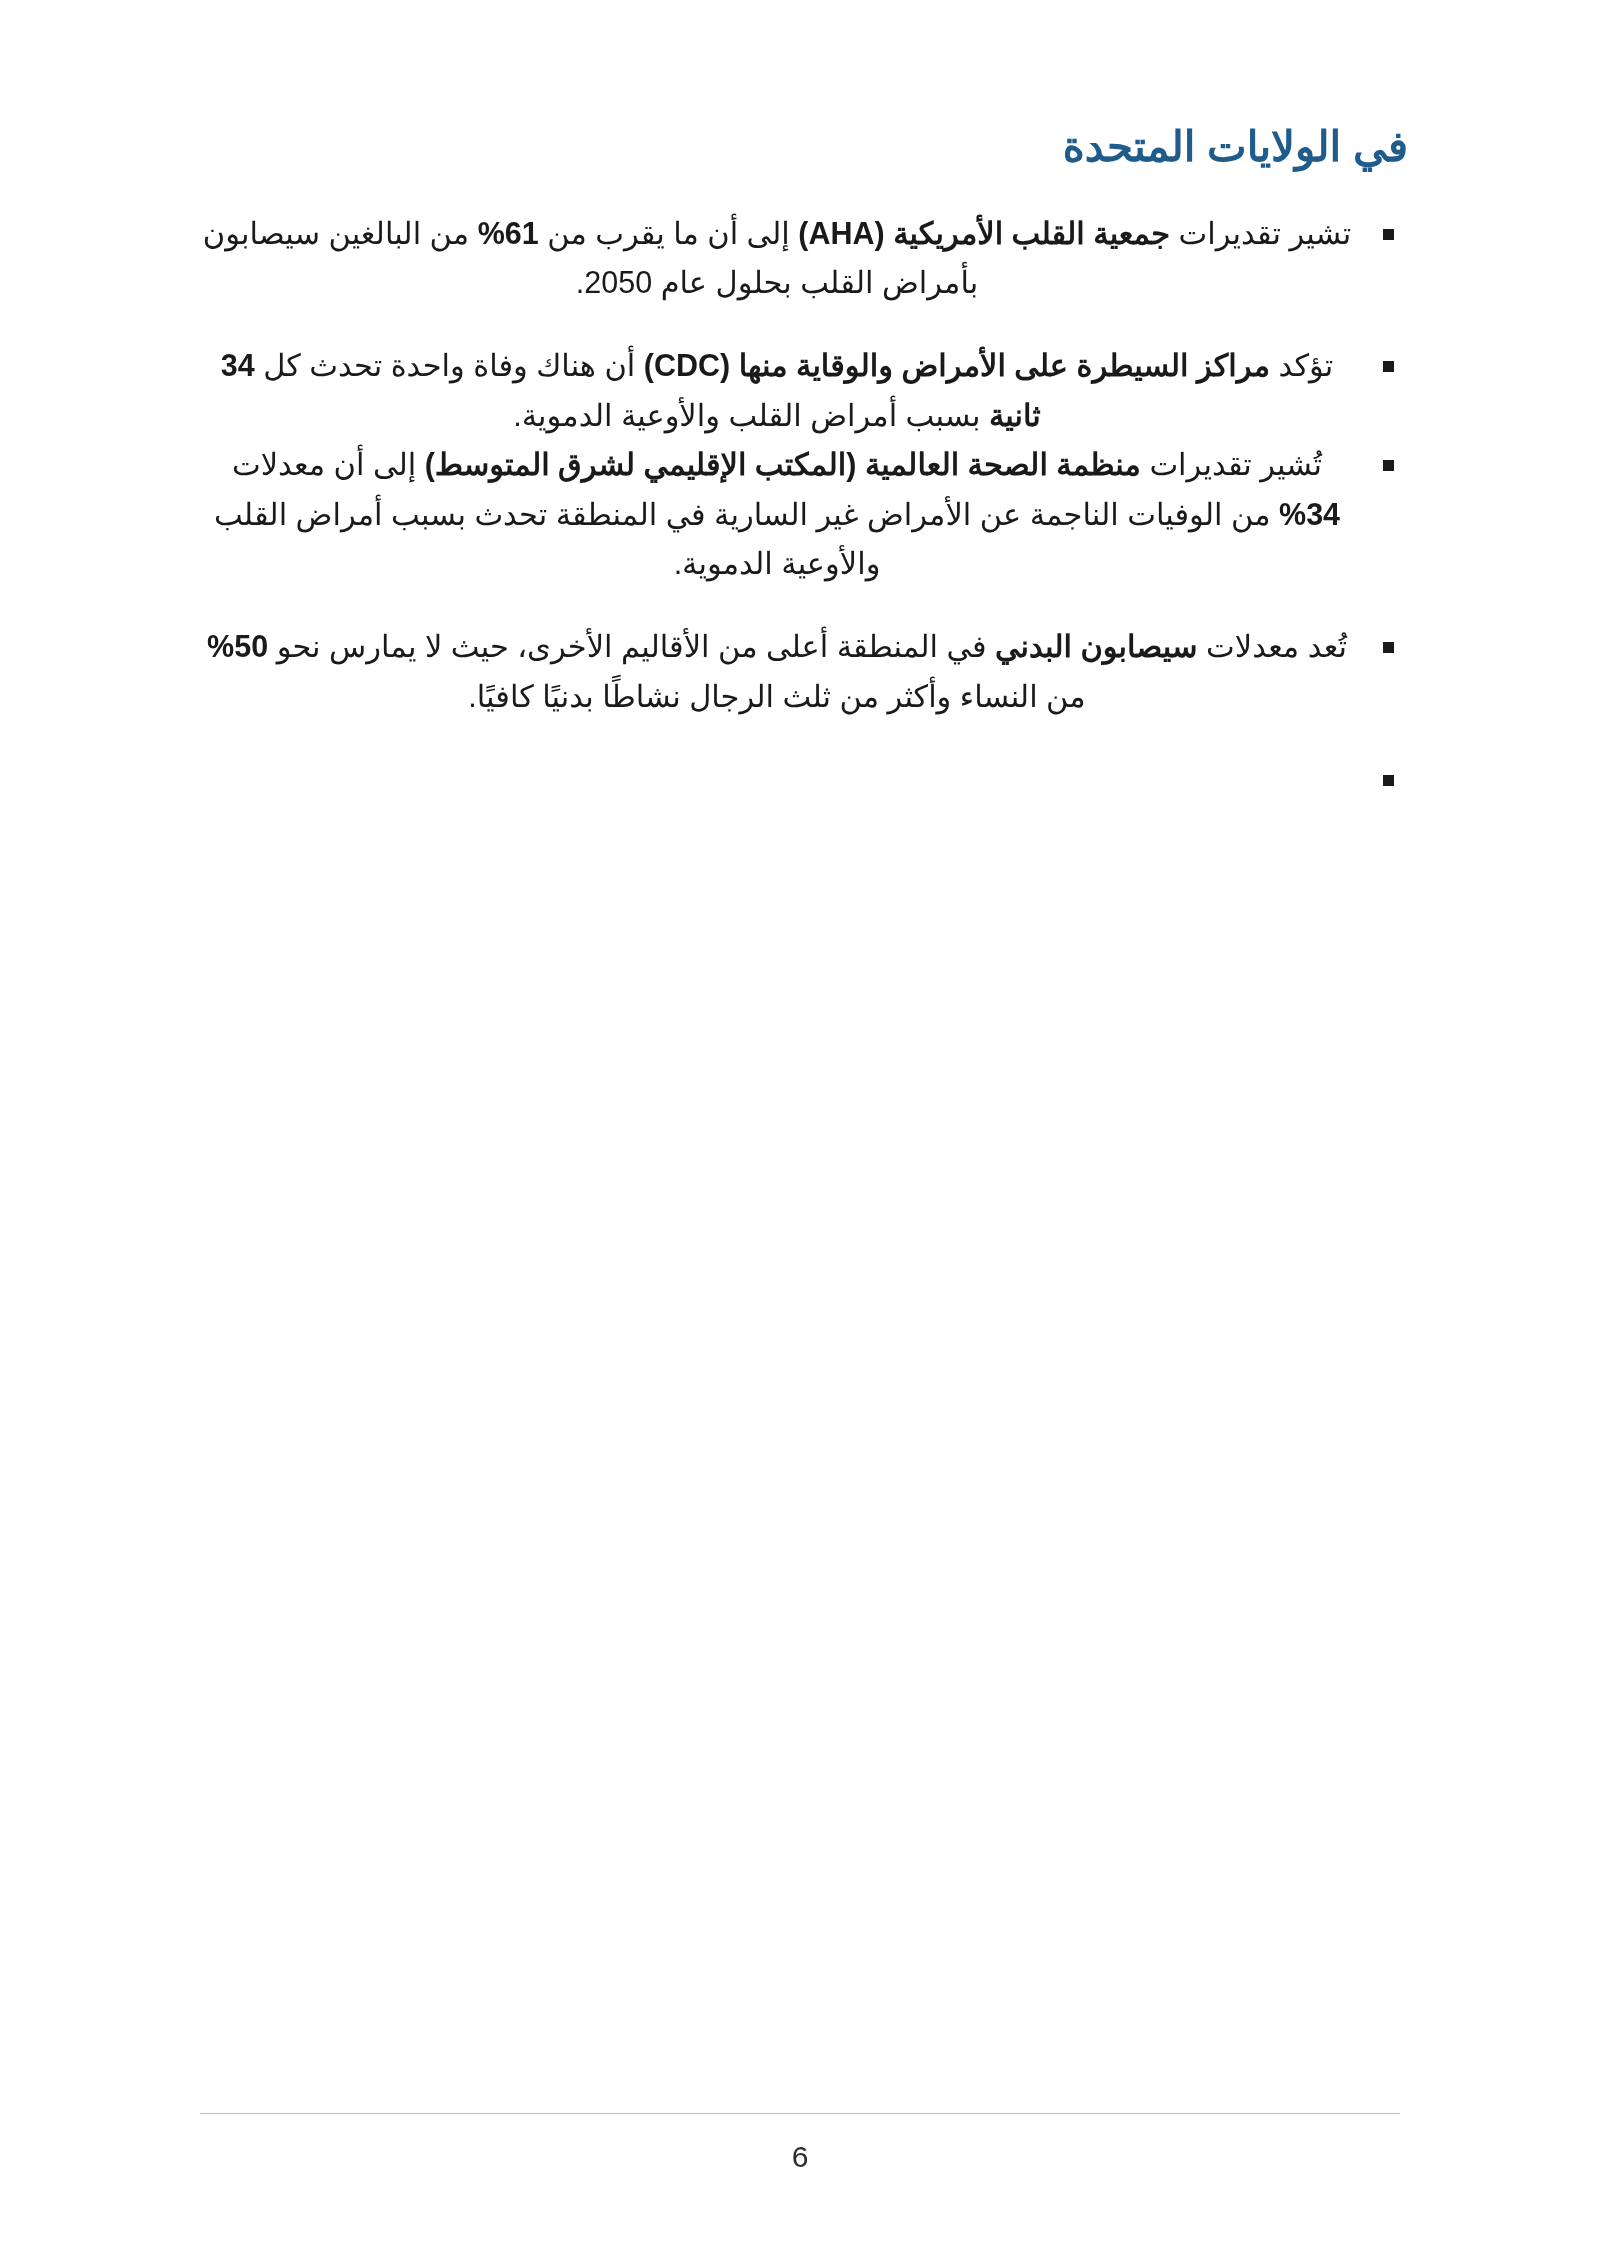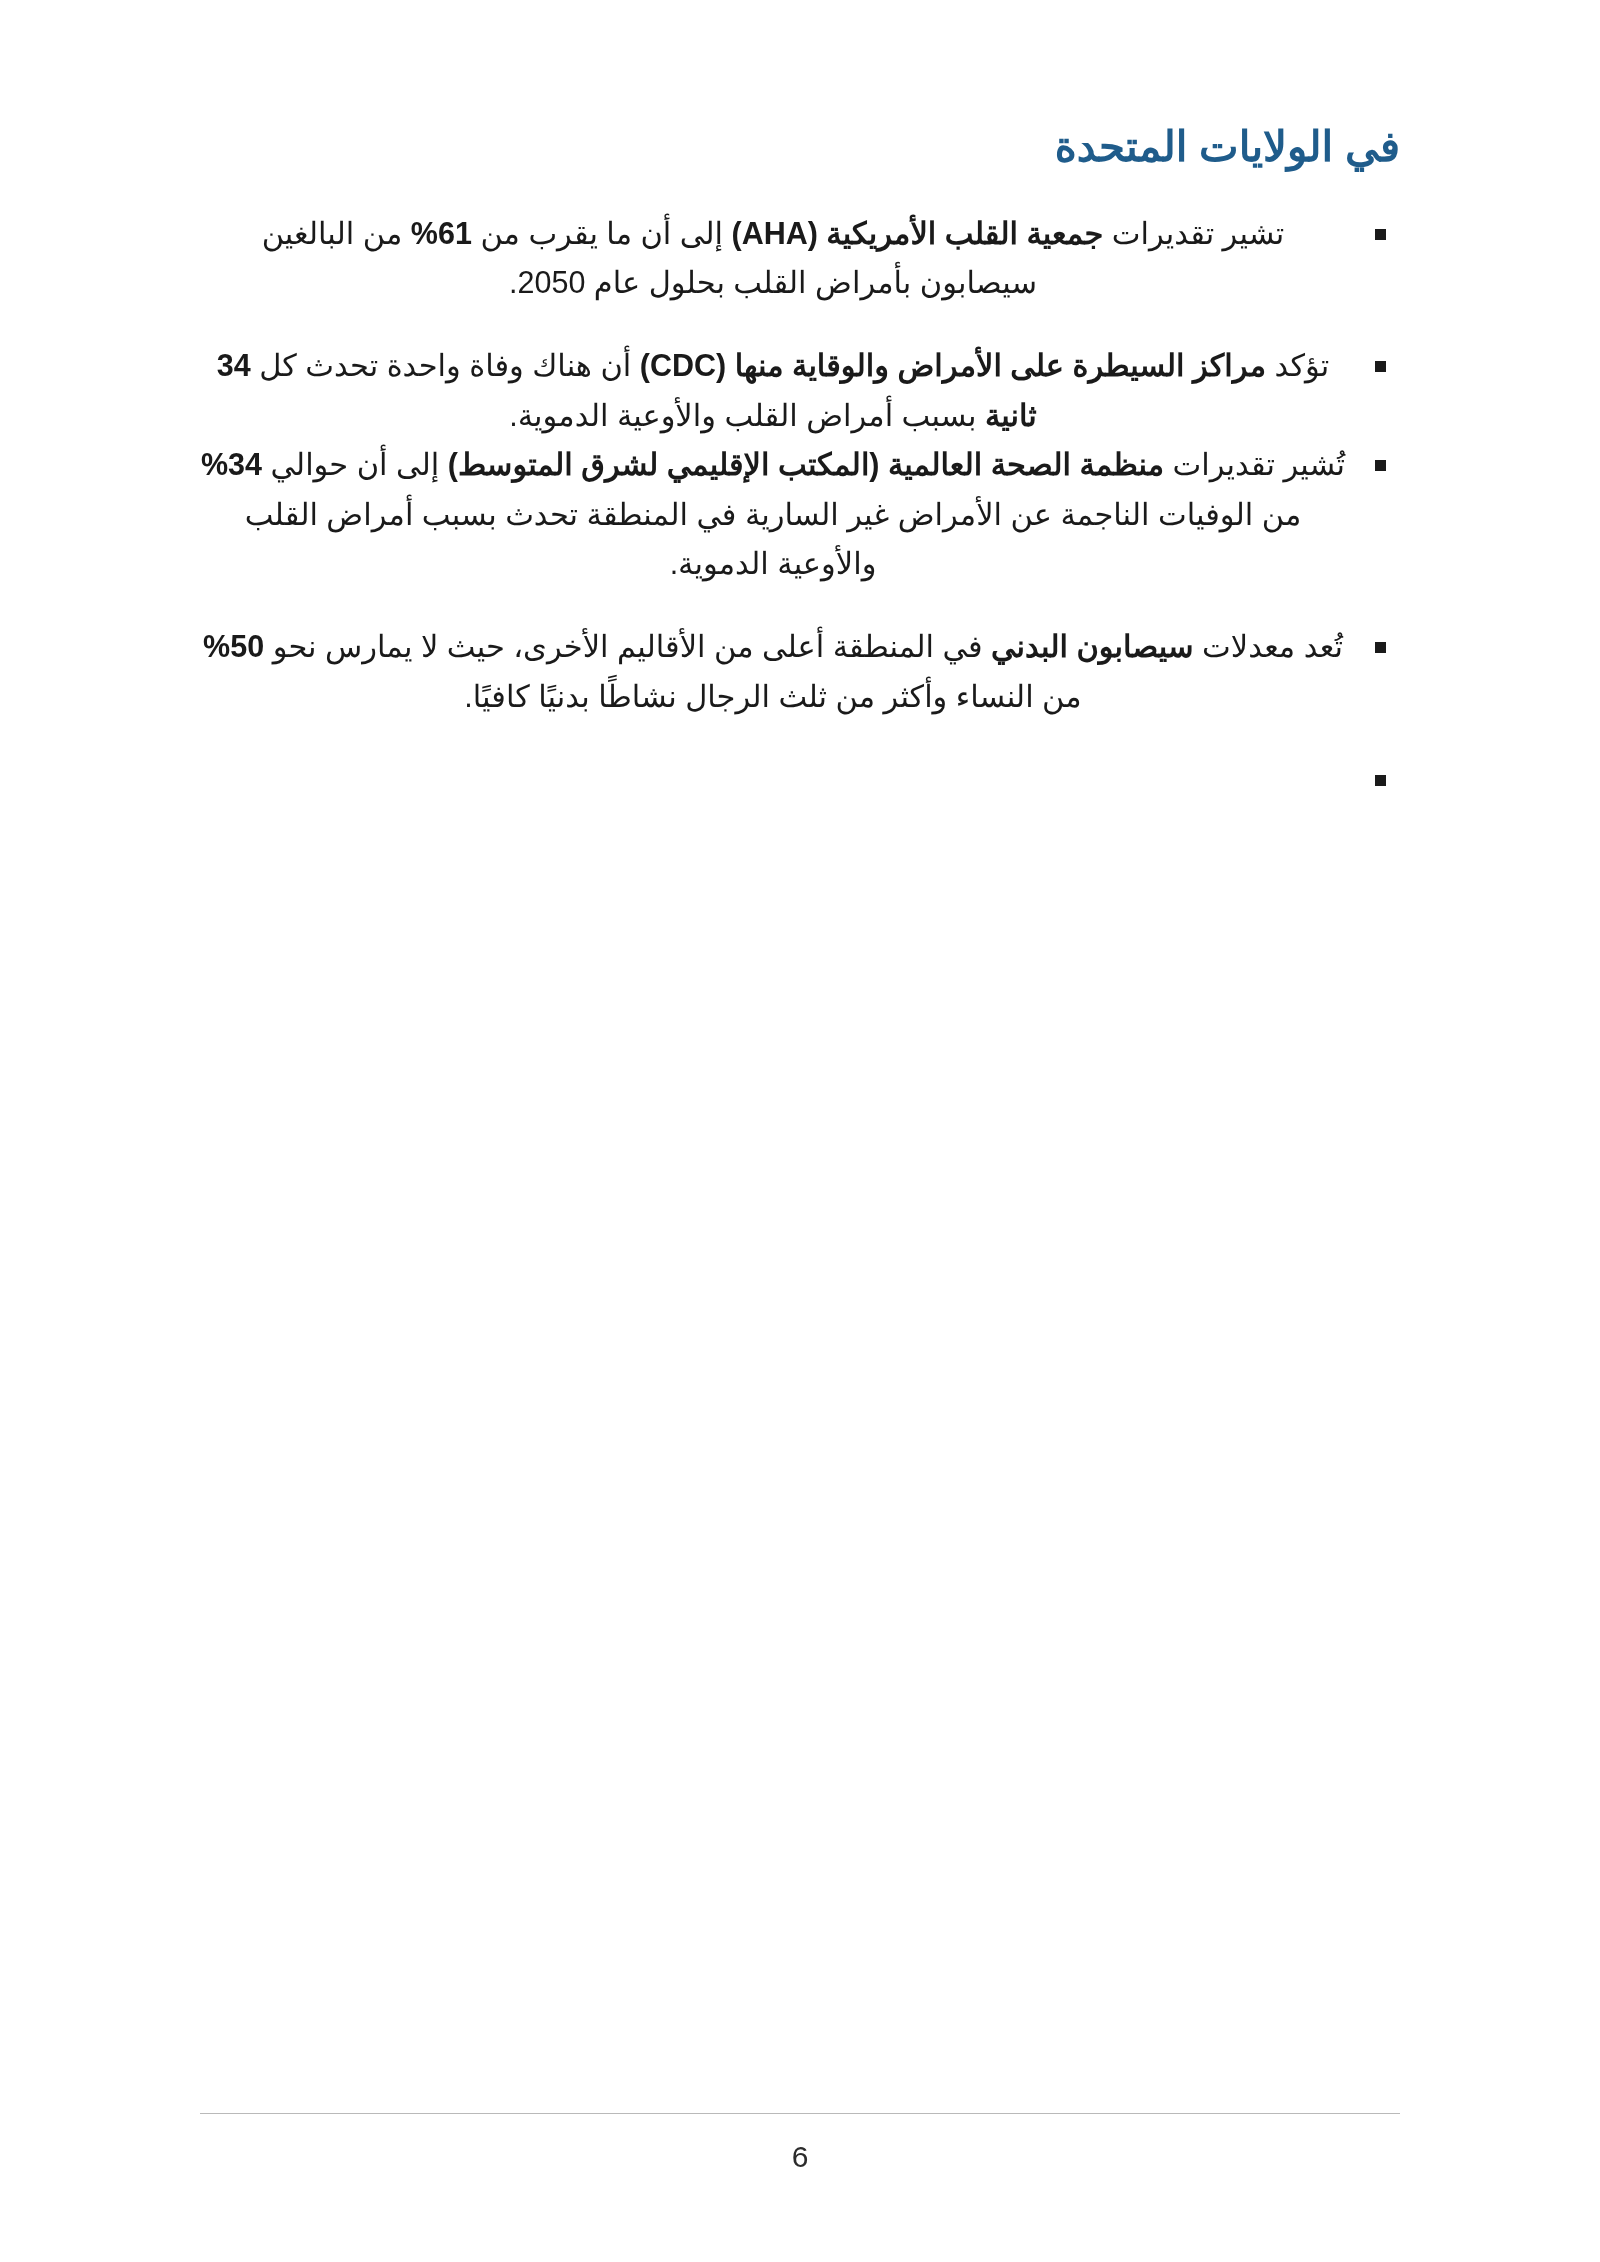--- a/index.html
+++ b/index.html
@@ -18,21 +18,21 @@
   .page {
     position: relative;
     width: 1600px;
     height: 2262px;
     box-sizing: border-box;
     padding: 0;
   }
   .content {
     position: absolute;
     top: 120px;
-    right: 200px;
+    right: 192px;
     left: 200px;
   }
   h2.section-heading {
     color: #1F5C8B;
     font-size: 42px;
     font-weight: bold;
     margin: 0 0 34px 0;
     text-align: right;
     line-height: 1.3;
     letter-spacing: 0;
@@ -99,21 +99,21 @@
       </li>
       <li>
         <span class="marker"></span>
         <span class="rich"><span>تؤكد </span><span class="b">مراكز السيطرة على الأمراض والوقاية منها (CDC)</span><span> أن هناك وفاة واحدة تحدث كل </span><span class="b">34 ثانية</span><span> بسبب أمراض القلب والأوعية الدموية.</span></span>
       </li>
     </ul>
 
     <ul class="bullets">
       <li>
         <span class="marker"></span>
-        <span class="rich"><span>تُشير تقديرات </span><span class="b">منظمة الصحة العالمية (المكتب الإقليمي لشرق المتوسط)</span><span> إلى أن حوالي </span><span class="b">34%</span><span> من الوفيات الناجمة عن الأمراض غير السارية في المنطقة تحدث بسبب أمراض القلب والأوعية الدموية.</span></span>
+        <span class="rich"><span>تُشير تقديرات </span><span class="b">منظمة الصحة العالمية (المكتب الإقليمي لشرق المتوسط)</span><span> إلى أن معدلات </span><span class="b">34%</span><span> من الوفيات الناجمة عن الأمراض غير السارية في المنطقة تحدث بسبب أمراض القلب والأوعية الدموية.</span></span>
       </li>
       <li>
         <span class="marker"></span>
         <span class="rich"><span>تُعد معدلات </span><span class="b">سيصابون البدني</span><span> في المنطقة أعلى من الأقاليم الأخرى، حيث لا يمارس نحو </span><span class="b">50%</span><span> من النساء وأكثر من ثلث الرجال نشاطًا بدنيًا كافيًا.</span></span>
       </li>
       <li>
         <span class="marker"></span>
       </li>
     </ul>
 

